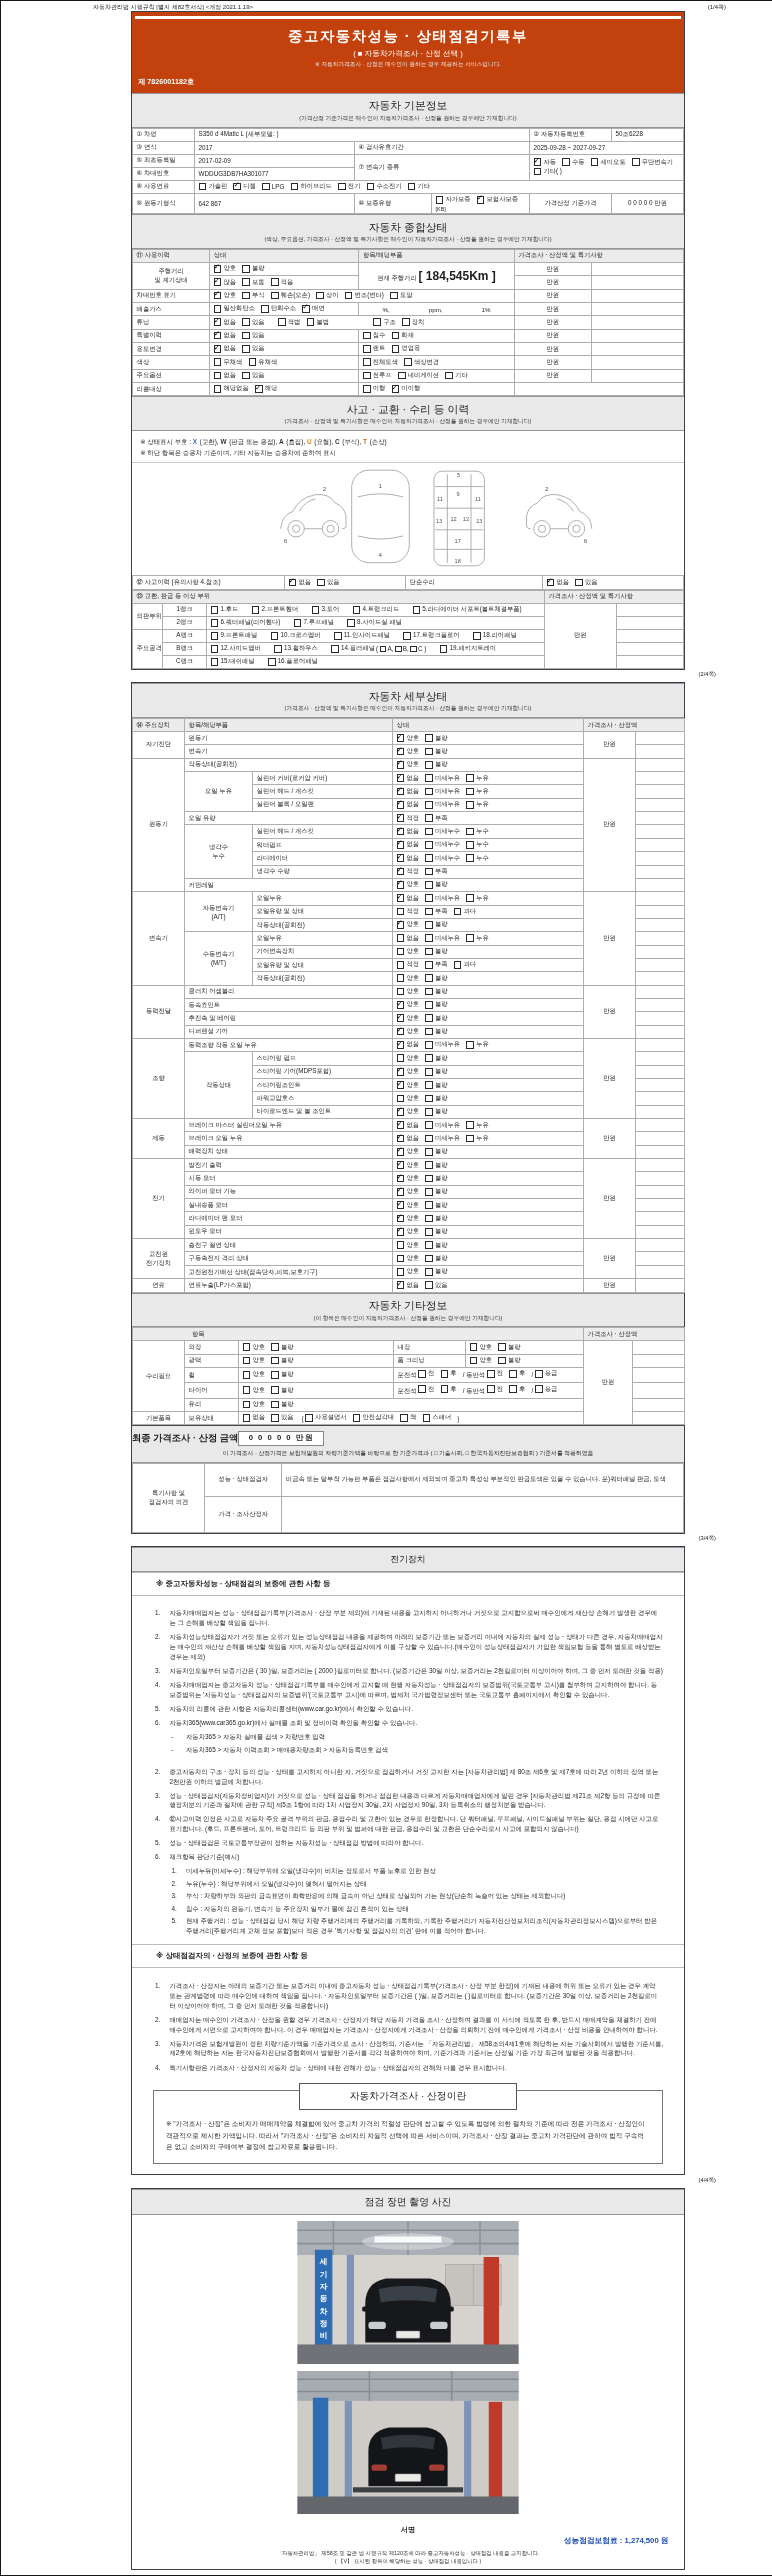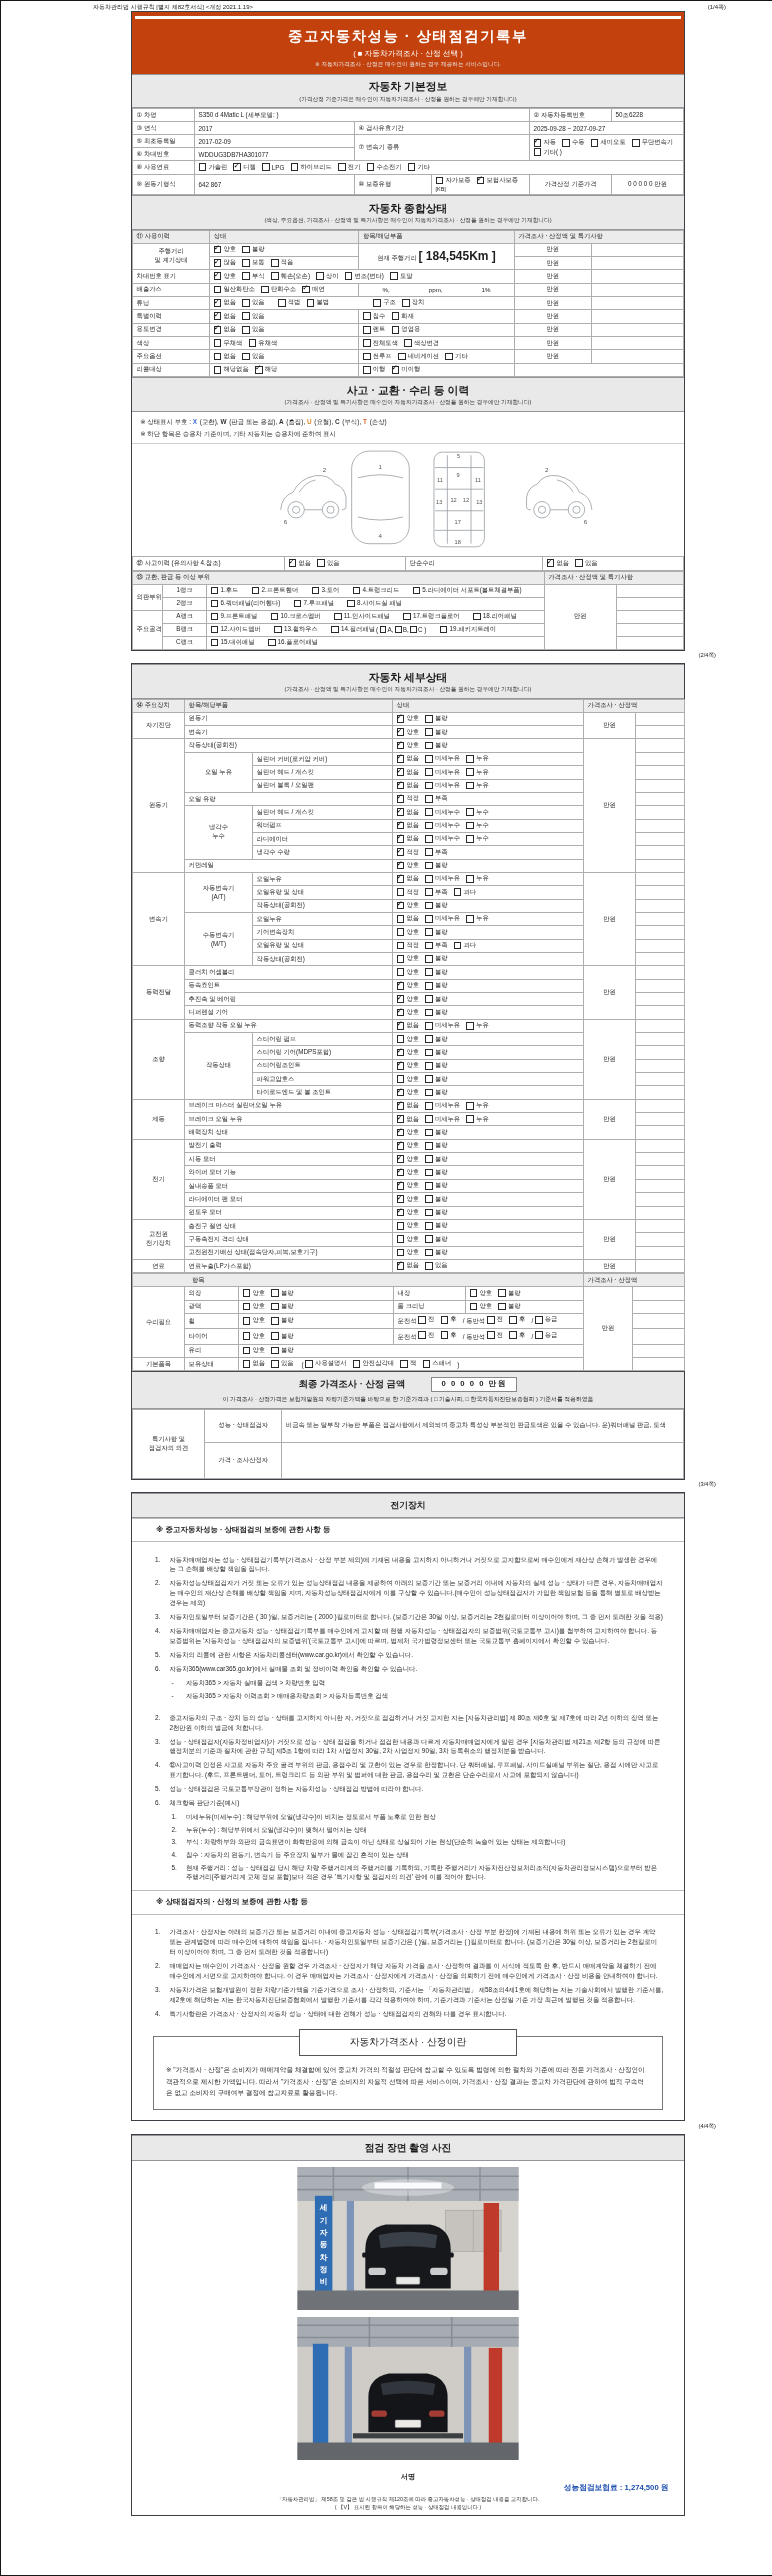--- a/index.html
+++ b/index.html
@@ -12,21 +12,21 @@
   .pgmark{width:585px;text-align:right;font-size:5.7px;padding:1.5px 0 3.1px;color:#222}
   
   .banner{background:#c2410c;color:#fff;text-align:center;padding:2.1px 0 4.1px}
   .stripe{height:2.6px;background:#fff;margin:2.1px 3.1px 8.2px}
   .banner h1{margin:2.1px 0 3.1px;font-size:14.4px;letter-spacing:1.5px;font-weight:bold}
   .sel{font-size:7.7px;margin:1px 0 2.1px}
   .svc{font-size:5.7px;color:#e9e9e9}
   .docno{text-align:left;font-size:7.2px;font-weight:bold;padding:7.2px 2.1px 2.1px 6.2px}
   
   .band{background:#e9e9e9;text-align:center;padding:4.6px 0 3.6px;border-top:0.5px solid #96969a;border-bottom:0.5px solid #96969a}
-  .band h2{margin:1px 0 1.5px;font-size:10.8px;font-weight:bold}
+  .band h2{margin:1px 0 1.5px;font-size:10.8px;font-weight:normal}
   .band .bs{font-size:5.7px;color:#333}
   
   .tbl{width:100%;border-collapse:collapse;table-layout:fixed}
   .tbl td{border:0.5px solid #aeaeae;font-size:6.3px;padding:1.5px 3.6px;vertical-align:middle;background:#fff;word-break:keep-all}
   .tbl td.hd{background:#ececec}
   .lab{background:#fdfdfd}
   .ctr{text-align:center}
   .gcell,.scell,.rcell{text-align:center;white-space:pre-line}
   .pcell{text-align:center}
   .big{font-size:12px;font-weight:bold}
@@ -38,21 +38,21 @@
   .cb.ck:after{content:"✓";position:absolute;left:-1px;top:-3.6px;font-size:7.7px;font-weight:700;color:#0d0d0d}
   .cbi{display:inline-flex;align-items:center;margin-right:6.2px;font-size:6.3px;white-space:nowrap}
   .paren{margin-left:1px}
   
   .codes{padding:4.6px 8.2px 3.6px;font-size:6.4px;line-height:1.8;border-bottom:0.5px solid #cfcfcf}
   .codes b{font-weight:bold;margin-right:1px}
   .diagram{padding:3.1px 0 2.1px;text-align:center}
   .diagram svg{display:block;margin:0 auto}
   
   .finalband{background:#e9e9e9;border-top:1px solid #4a4a4a;border-bottom:0.5px solid #999;text-align:center;padding:4.6px 0 3.6px}
-  .finalrow{display:flex;justify-content:center;align-items:center;gap:26px;font-size:9.3px;font-weight:bold}
+  .finalrow{display:flex;justify-content:flex-start;align-items:center;gap:0;font-size:9.3px;font-weight:bold}
   .finalval{border:0.5px solid #888;background:#fff;padding:1.5px 9.3px;font-size:7.7px;letter-spacing:1.5px;font-weight:bold}
   .finalnote{font-size:5.8px;margin-top:3.1px;font-weight:normal;color:#222}
   
   .nsec{border-top:0.5px solid #bbb;border-bottom:0.5px solid #bbb;padding:6.2px 0 6.2px 24px;font-size:7.5px;font-weight:bold;background:#fff}
   .nbody{padding:8.2px 20.6px 5.2px 23px}
   .nrow{display:flex;margin:4.1px 0;font-size:6.4px;line-height:1.55}
   .nno{width:14.4px;flex:none}
   .ntx{flex:1}
   .nsub{margin-left:16.5px}
   .nsub .nrow{margin:2.6px 0}
@@ -74,20 +74,21 @@
 <div class="pg1">(1/4쪽)</div>
 
 <div class="col">
 
   <section class="pagebox">
     <header class="banner">
       <div class="stripe"></div>
       <h1>중고자동차성능 · 상태점검기록부</h1>
       <div class="sel">( ■ 자동차가격조사 · 산정 선택 )</div>
       <div class="svc">※ 자동차가격조사 · 산정은 매수인이 원하는 경우 제공하는 서비스입니다.</div>
+      <div class="docno">제 7826001182호</div>
     </header>
 
     <div class="band">
       <h2>자동차 기본정보</h2>
       <div class="bs">(가격산정 기준가격은 매수인이 자동차가격조사 · 산정을 원하는 경우에만 기재합니다)</div>
     </div>
 
     <table class="tbl">
       <colgroup>
           <col style="width:62px">
@@ -1191,20 +1192,24 @@
               </span><span class="cbi">
                 <span class="cb"></span>
                 <span class="cbl">있음</span>
               </span></td>
             <td class="pcell" rowspan="1">만원</td>
             <td></td>
           </tr>
         </tbody>
     </table>
 
+    <div class="band">
+      <h2>자동차 기타정보</h2>
+      <div class="bs">(이 항목은 매수인이 자동차가격조사 · 산정을 원하는 경우에만 기재합니다)</div>
+    </div>
 
     <table class="tbl">
       <colgroup>
           <col style="width:52px">
           <col style="width:54px">
           <col style="width:155px">
           <col style="width:72px">
           <col style="width:118px">
           <col style="width:49px">
           <col style="width:52px">

